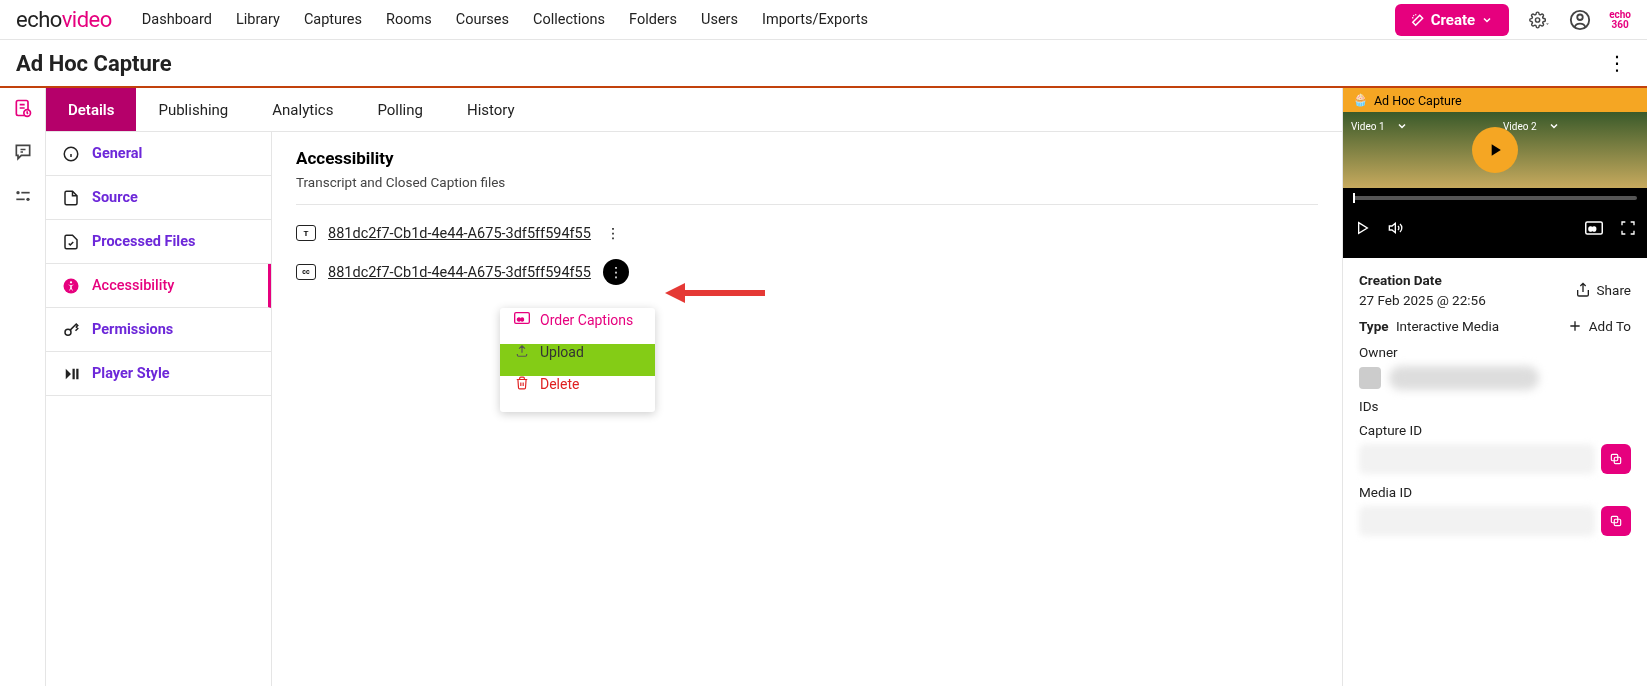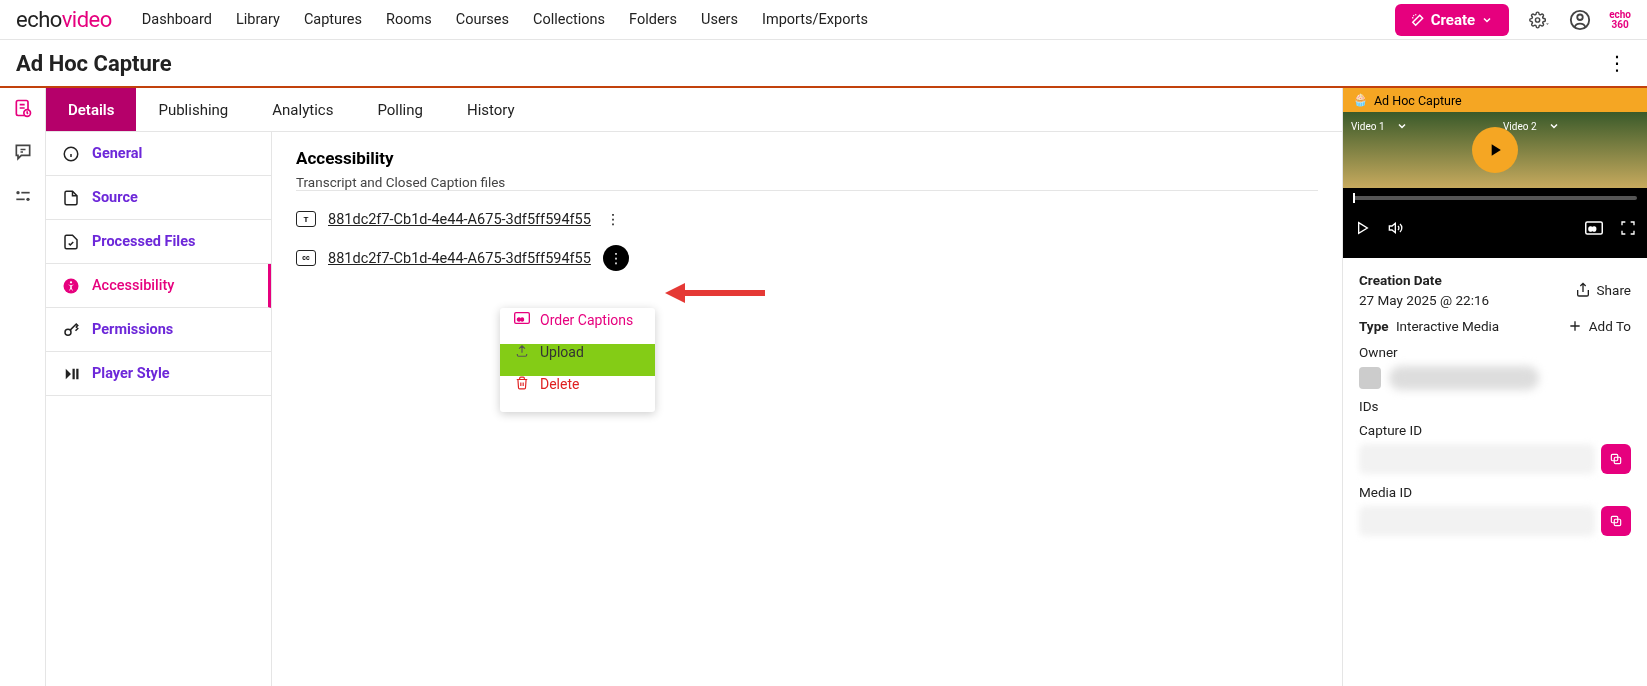--- a/index.html
+++ b/index.html
@@ -41,21 +41,21 @@
 
 
 .subnav { width: 226px; border-right: 1px solid #e5e5e5; }
 .subnav .sitem { height: 44px; display: flex; align-items: center; gap: 12px; padding: 0 16px; font-size: 14.5px; color: #6d28d9; cursor: pointer; border-bottom: 1px solid #e5e5e5; font-weight: bold; }
 .subnav .sitem.active { color: #e6007e; border-right: 3px solid #e6007e; font-weight: 500; }
 .subnav .sitem .ic { width: 18px; height: 18px; display: flex; align-items: center; justify-content: center; }
 
 
 .content { flex: 1; padding: 16px 24px; }
 .content h2 { font-size: 17px; font-weight: 700; margin-bottom: 6px; }
-.content .sub { font-size: 13.5px; color: #444; }
+.content .sub { font-size: 13.5px; color: #444; margin-bottom: 14px; }
 .content hr { border: none; border-top: 1px solid #e5e5e5; margin-bottom: 18px; }
 .filerow { display: flex; align-items: center; gap: 12px; margin-bottom: 16px; position: relative; }
 .filerow .ficon { width: 20px; height: 16px; border: 1.5px solid #222; border-radius: 3px; font-size: 8px; font-weight: 700; display: flex; align-items: center; justify-content: center; }
 .filerow a { color: #222; text-decoration: underline; font-size: 14.5px; }
 .kebab-sm { width: 20px; height: 20px; border-radius: 50%; display: flex; align-items: center; justify-content: center; cursor: pointer; font-size: 14px; }
 .kebab-sm.filled { background: #000; color: #fff; width: 26px; height: 26px; }
 
 
 .ctxmenu { position: absolute; left: 500px; top: 308px; width: 155px; background: #fff; box-shadow: 0 2px 10px rgba(0,0,0,0.2); border-radius: 3px; z-index: 20; padding: 4px 0; }
 .ctxmenu .mi { height: 32px; display: flex; gap: 10px; padding: 0 14px; font-size: 14px; cursor: pointer; }
@@ -327,21 +327,21 @@
               <path d="M3 8V3h5M21 8V3h-5M3 16v5h5M21 16v5h-5"></path>
             </svg>
           </div>
       </div>
     </div>
 
     <div class="meta">
       <div class="metarow">
         <div>
           <div class="mlabel">Creation Date</div>
-          <div style="margin-top:4px">27 May 2025 @ 22:16</div>
+          <div style="margin-top:4px">27 Feb 2025 @ 22:56</div>
         </div>
         <div class="mval">
           <svg width="16" height="16" viewBox="0 0 24 24" fill="none" stroke="#222" stroke-width="2">
               <path d="M4 12v7a2 2 0 0 0 2 2h12a2 2 0 0 0 2-2v-7M16 6l-4-4-4 4M12 2v13"></path>
             </svg>
           <span>Share</span>
         </div>
       </div>
       <div class="metarow">
         <div>

